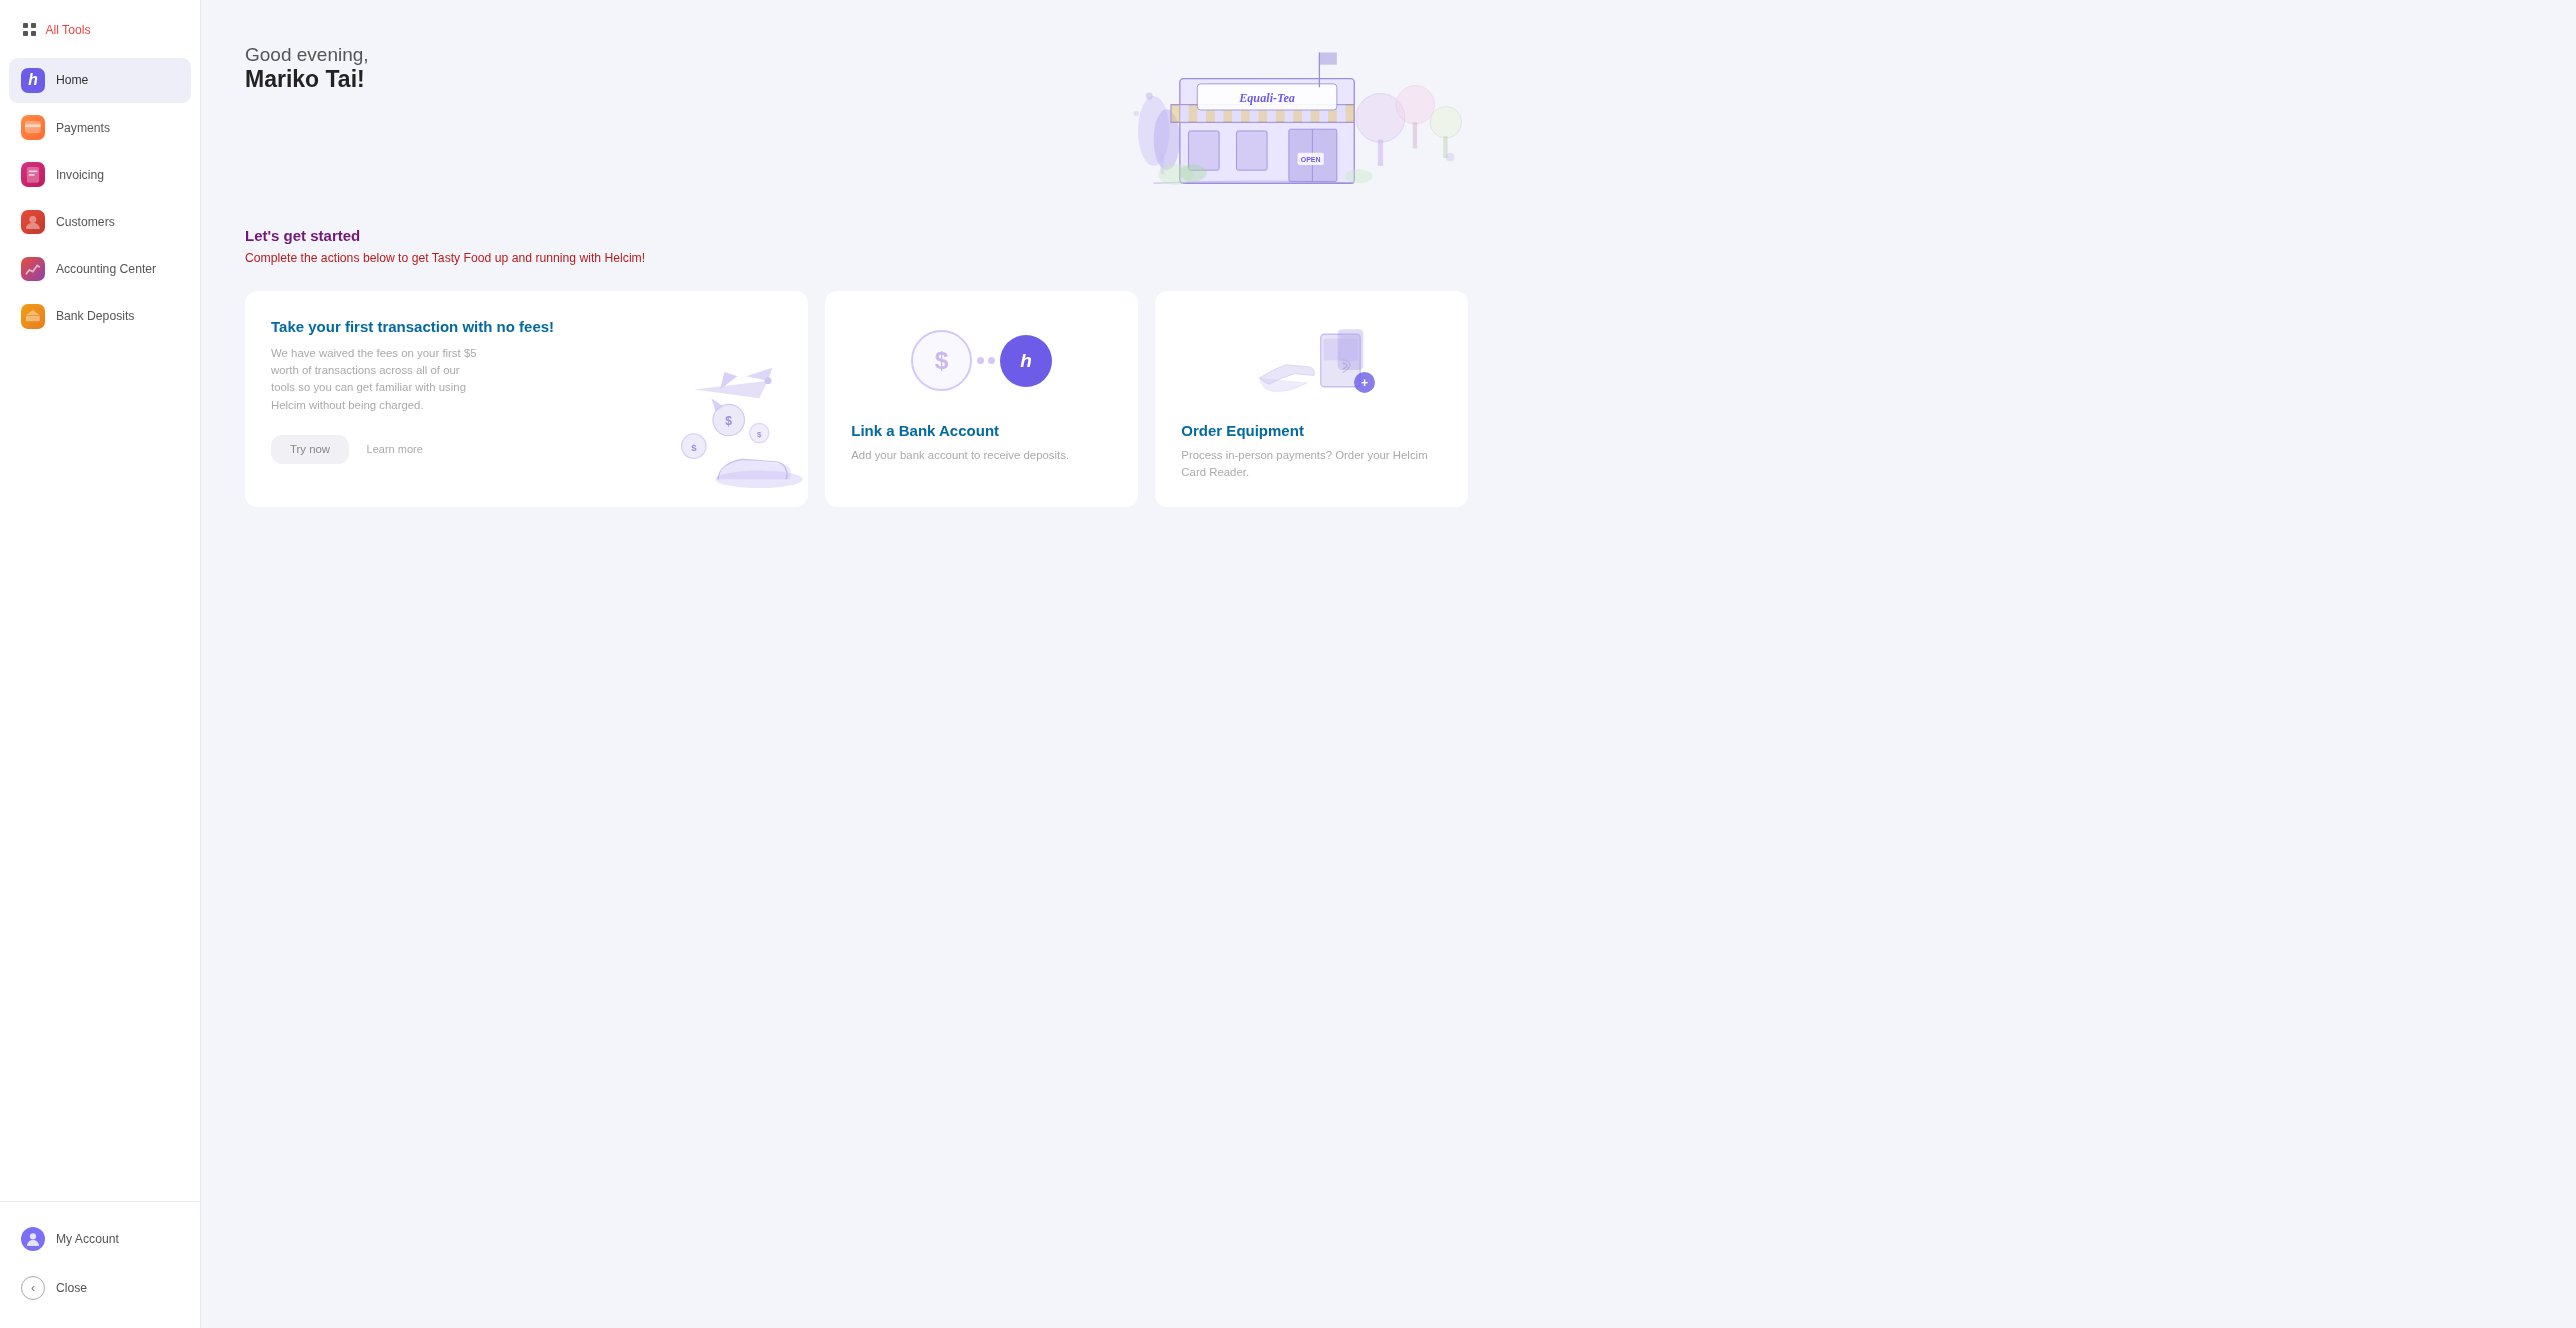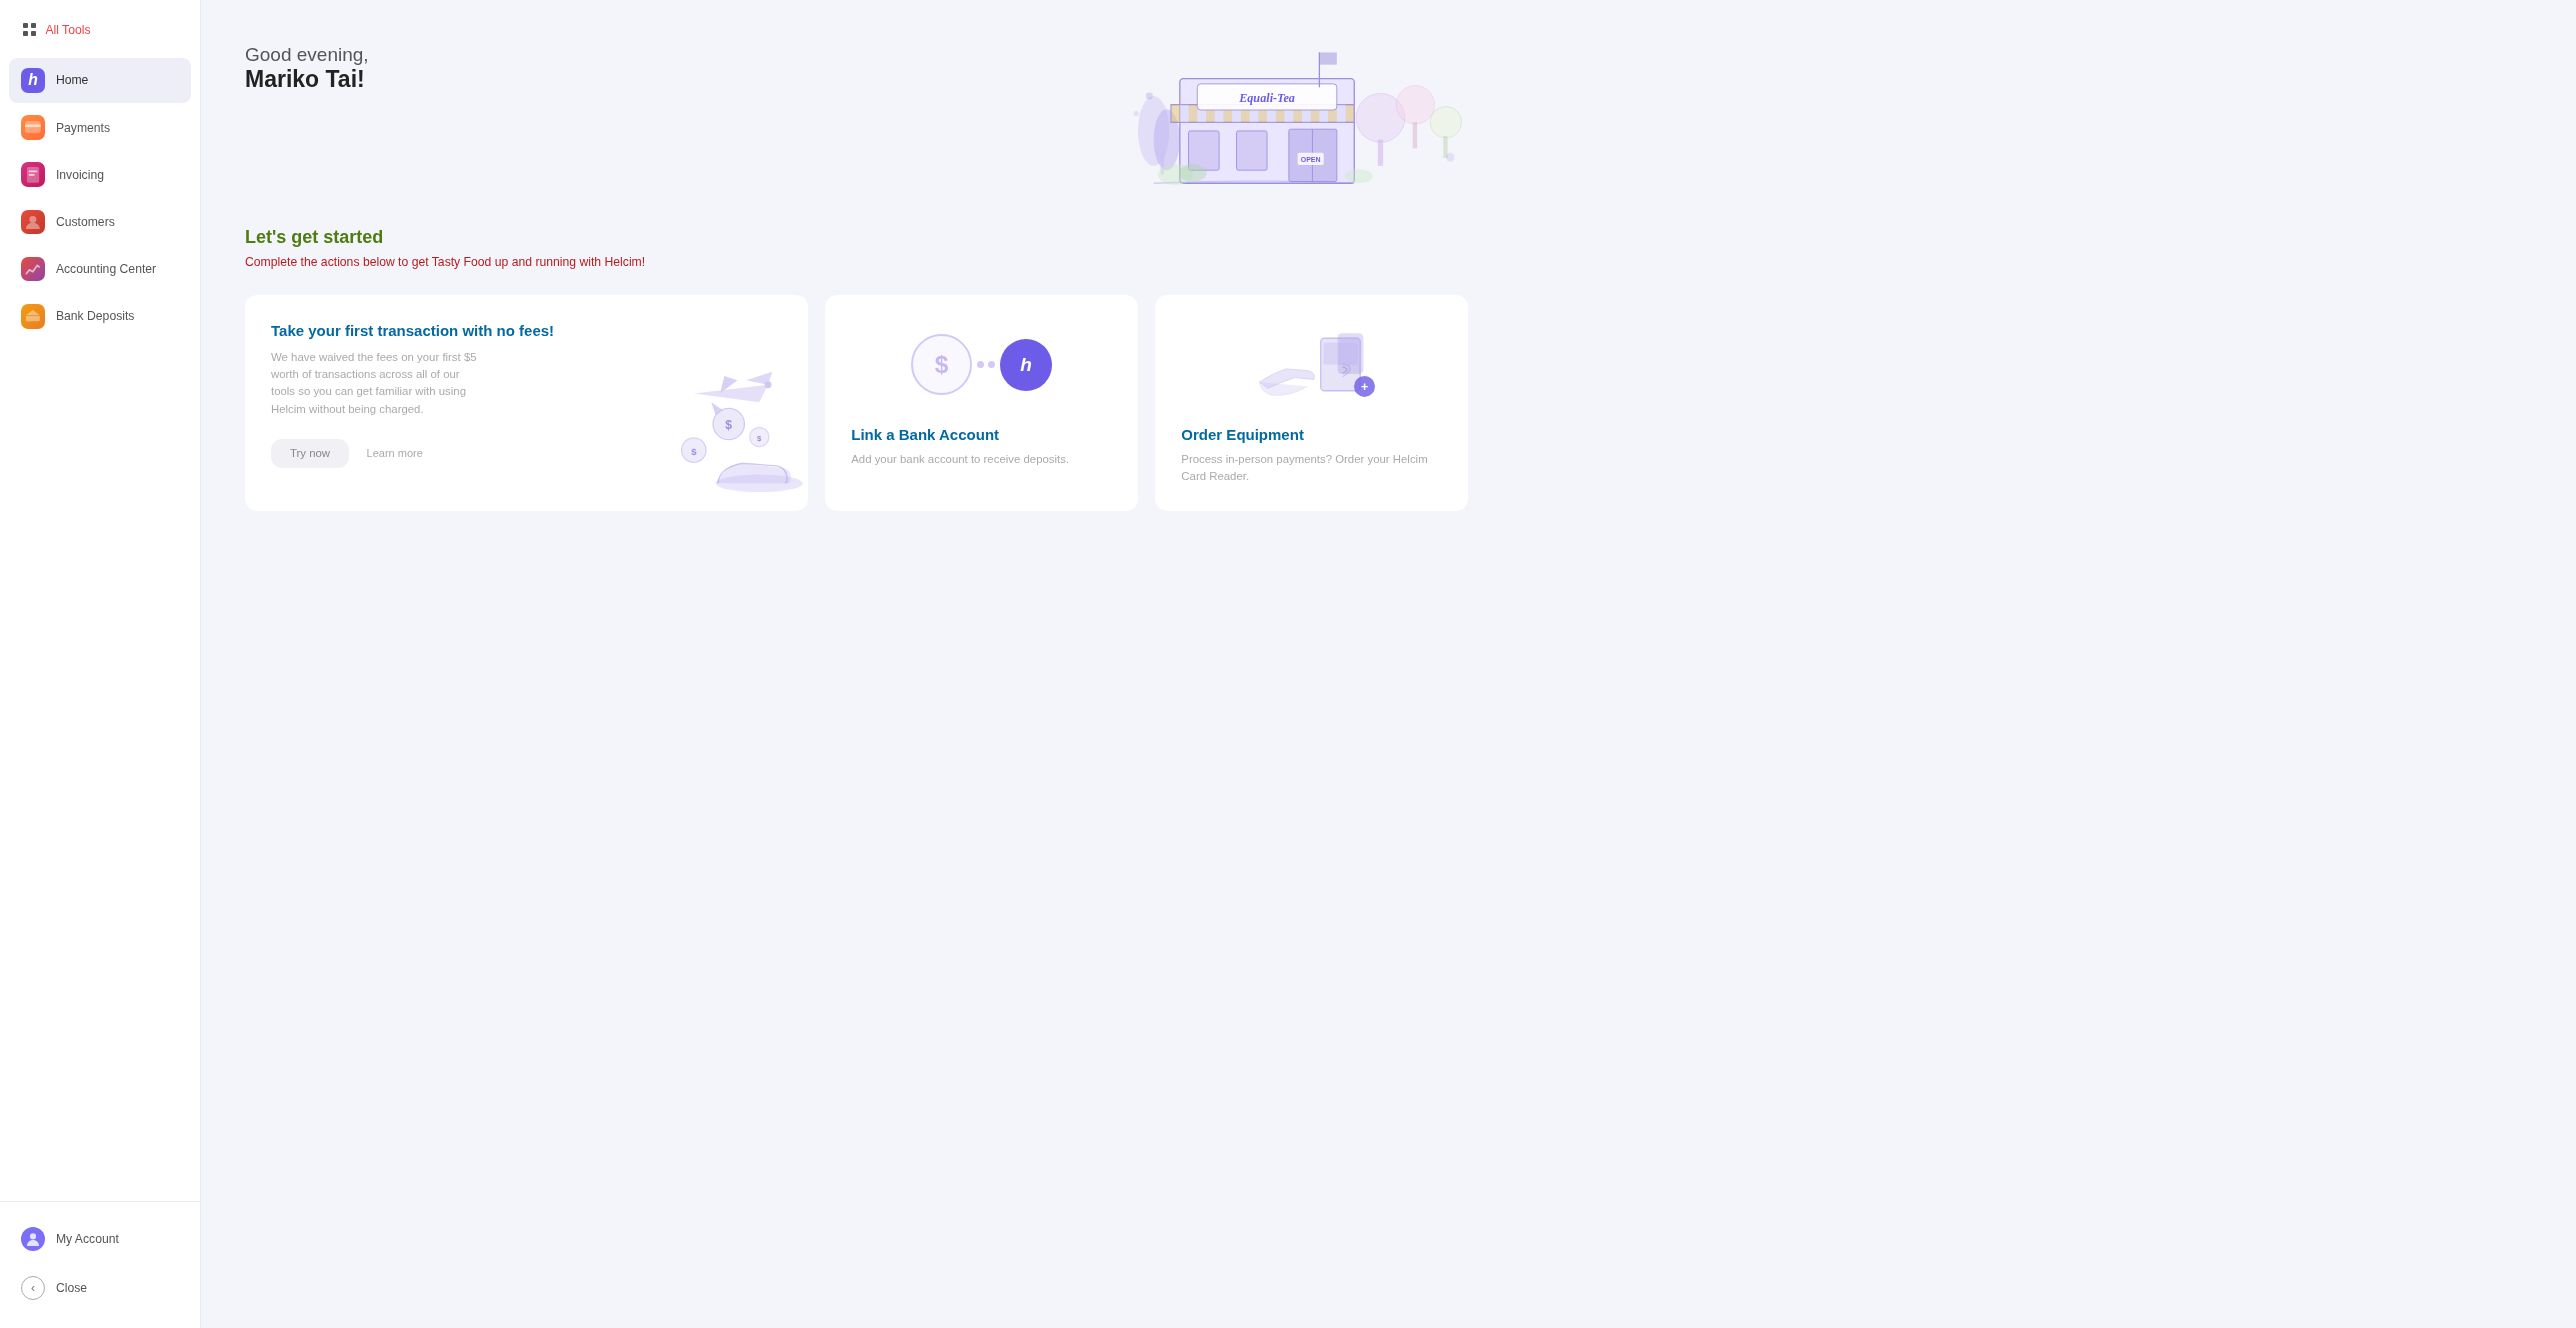--- a/index.html
+++ b/index.html
@@ -84,21 +84,21 @@
     .greeting-name { font-size: 23px; color: #222; font-weight: 700; }
 
     
     .store-illustration {
       width: 367px; height: 157px; position: relative; flex-shrink: 0;
     }
     .store-svg { width: 100%; height: 100%; }
 
     
     .get-started { margin-bottom: 26px; }
-    .get-started-title { font-size: 18px; font-weight: 700; color: #4d7c0f; margin-bottom: 7px; }
+    .get-started-title { font-size: 15px; font-weight: 700; color: #701a75; margin-bottom: 7px; }
     .get-started-sub { font-size: 12.2px; color: #b91c1c; }
 
     
     .cards-grid {
       display: grid;
       grid-template-columns: 1.8fr 1fr 1fr;
       gap: 17.5px;
     }
     .card {
       background: white;

